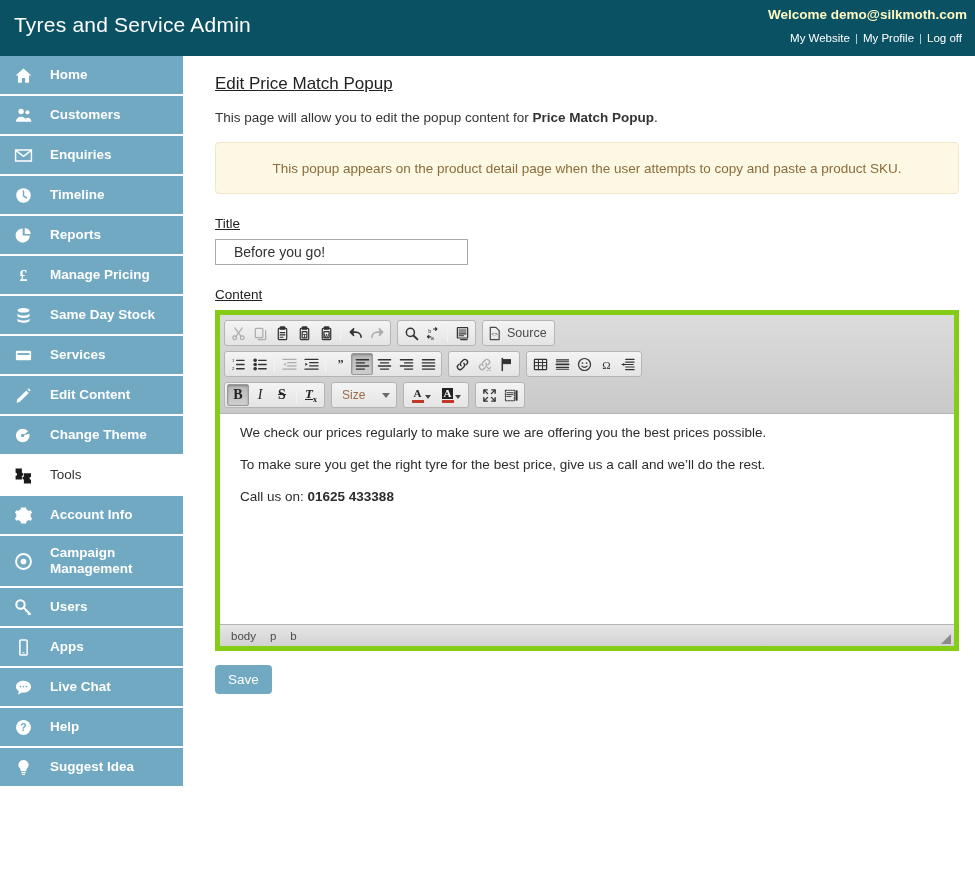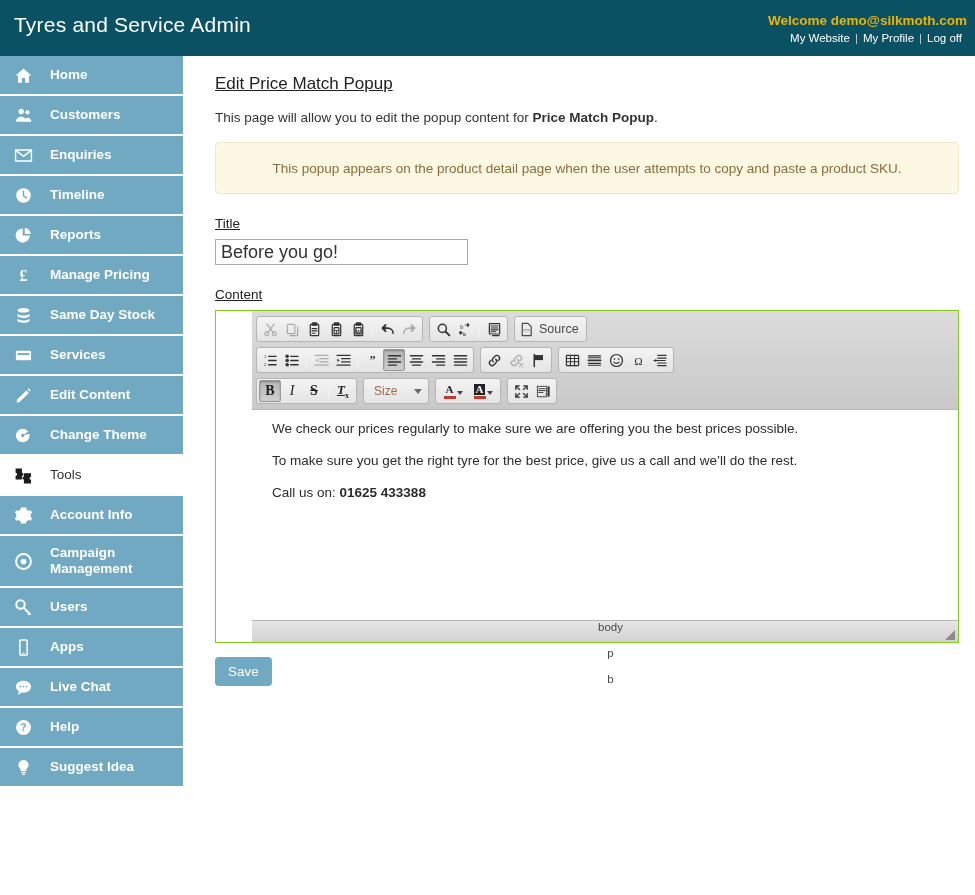--- a/index.html
+++ b/index.html
@@ -16,22 +16,22 @@
     width: 975px; height: 56px;
     background: #0a5263;
     color: #ffffff;
   }
   .brand {
     position: absolute; left: 14px; top: 13px;
     font-size: 21px; font-weight: 400; color: #ffffff;
     letter-spacing: .2px; white-space: nowrap;
   }
   .welcome {
-    position: absolute; right: 8px; top: 13px;
-    font-size: 13.5px; font-weight: bold; color: #eab308;
+    position: absolute; right: 8px; top: 7px;
+    font-size: 13.5px; font-weight: bold; color: #fef9c3;
     white-space: nowrap;
   }
   .toplinks {
     position: absolute; right: 8px; top: 32px;
     font-size: 11.5px; color: #ffffff; white-space: nowrap;
   }
   .toplinks a {
     color: #ffffff; text-decoration: none; padding: 0 5px;
   }
   .toplinks .sep { color: #bcd4da; }
@@ -100,32 +100,31 @@
     font-size: 13.5px; color: #222222;
     text-decoration: underline; display: inline-block;
   }
   .title-input {
     display: block;
     margin-top: 7px;
     width: 253px; height: 26px;
     border: 1px solid #a9a9a9;
     background: #ffffff;
     font-family: "Liberation Sans", sans-serif;
-    font-size: 18px; color: #333333;
-    padding: 2px 5px;
+    font-size: 14px; color: #333333;
+    padding: 2px 18px;
     outline: none;
   }
 
   
   .cke {
     margin-top: 7px;
     width: 744px;
-    border: 1px solid #84cc16;
+    border: 5px solid #84cc16;
     background: #ffffff;
-    padding-left: 36px;
   }
   .cke-top {
     background: #cfcfcf;
     background: linear-gradient(#dcdcdc, #c9c9c9);
     border-bottom: 1px solid #b6b6b6;
     padding: 5px 4px 4px 4px;
   }
   .cke-row {
     display: flex; align-items: center; flex-wrap: wrap; gap: 6px;
     margin-bottom: 5px;
@@ -191,21 +190,21 @@
     font-family: "Liberation Sans", sans-serif;
   }
   .cke-body p b { font-weight: bold; }
   .cke-bottom {
     position: relative;
     height: 22px;
     background: linear-gradient(#e6e6e6, #d2d2d2);
     border-top: 1px solid #b6b6b6;
     display: flex; align-items: center;
     padding-left: 11px; gap: 14px;
-    font-size: 11.5px; color: #4a4a4a; flex-direction: column;
+    font-size: 11.5px; color: #4a4a4a;
   }
   .cke-bottom .path { cursor: pointer; }
   .resize {
     position: absolute; right: 3px; bottom: 2px;
     width: 0; height: 0;
     border-left: 10px solid transparent;
     border-bottom: 10px solid #8b8b8b;
   }
   .save-btn {
     margin-top: 14px;

